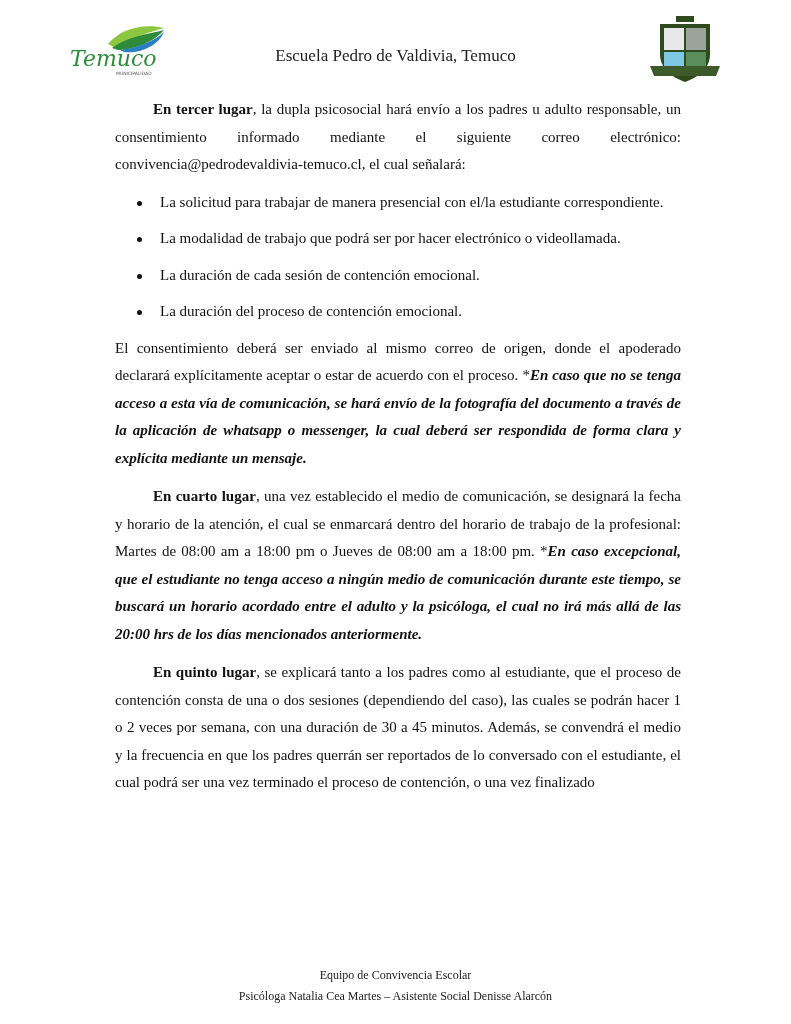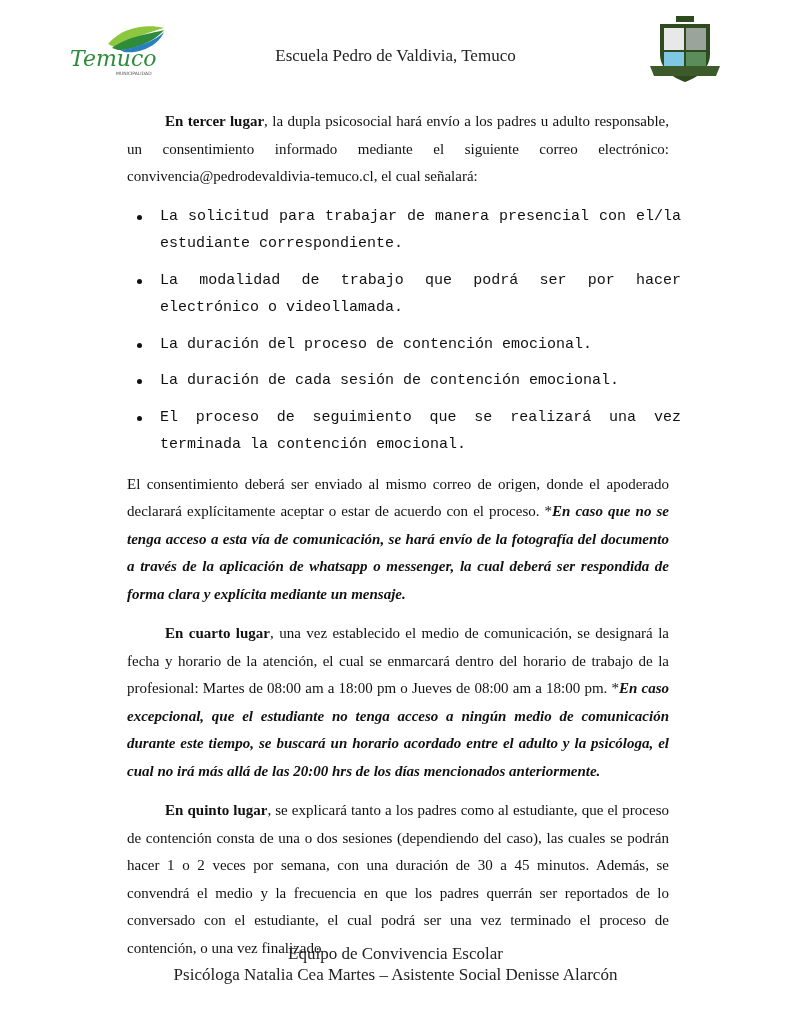--- a/index.html
+++ b/index.html
@@ -3,29 +3,29 @@
 <meta charset="utf-8">
 <style>
   html, body { margin: 0; padding: 0; background: #ffffff; }
   body { width: 791px; height: 1024px; position: relative; overflow: hidden;
          font-family: "Liberation Serif", serif; color: #111; }
   .header-title { position: absolute; top: 46px; left: 0; width: 791px; text-align: center;
                   font-size: 17px; color: #222; }
   .logo-left { position: absolute; left: 68px; top: 22px; width: 100px; height: 56px; }
   .logo-right { position: absolute; left: 650px; top: 14px; width: 70px; height: 74px; }
   .content { position: absolute; left: 115px; top: 96px; width: 566px; font-size: 15px; line-height: 27.5px; text-align: justify; }
-  .p { margin: 12px; }
+  .p { margin: 0; }
   .indent { text-indent: 38px; }
   .gap { margin-top: 11px; }
-  ul { list-style: none; margin: 10px 0 0 0; padding: 0; font-family: Liberation Mono, monospace; }
+  ul { list-style: none; margin: 10px 0 0 0; padding: 0; }
   li { position: relative; padding-left: 45px; margin-bottom: 9px; }
   li .bullet { position: absolute; left: 22px; top: 12px; width: 5px; height: 5px; border-radius: 50%; background: #111; }
   b { font-weight: bold; }
   i { font-style: italic; font-weight: bold; }
-  .footer { position: absolute; top: 943px; left: 0; width: 791px; text-align: center; font-size: 17px; line-height: 21px; color: #222; }
+  .footer { position: absolute; top: 965px; left: 0; width: 791px; text-align: center; font-size: 12px; line-height: 21px; color: #222; }
 </style>
 </head>
 <body>
 
 <div class="logo-left">
   <svg width="100" height="56" viewBox="0 0 100 56">
     <path d="M40 22 C55 4, 80 2, 96 6 C82 10, 62 16, 48 26 Z" fill="#8dc63f"></path>
     <path d="M44 26 C60 14, 82 12, 96 8 C86 20, 66 28, 50 28 Z" fill="#2e8b3a"></path>
     <path d="M52 28 C70 26, 88 18, 96 10 C90 24, 72 32, 56 30 Z" fill="#2a7fc1"></path>
     <text x="2" y="44" font-family="DejaVu Serif, serif" font-style="italic" font-size="22" fill="#2e8b3a">Temuco</text>
@@ -47,23 +47,22 @@
   </svg>
 </div>
 
 <div class="content">
   <p class="p indent">
     <b>En tercer lugar</b><span>, la dupla psicosocial hará envío a los padres u adulto responsable, un consentimiento informado mediante el siguiente correo electrónico: convivencia@pedrodevaldivia-temuco.cl, el cual señalará:</span>
   </p>
   <ul>
     <li><span class="bullet"></span><span>La solicitud para trabajar de manera presencial con el/la estudiante correspondiente.</span></li>
     <li><span class="bullet"></span><span>La modalidad de trabajo que podrá ser por hacer electrónico o videollamada.</span></li>
+    <li><span class="bullet"></span><span>La duración de cada sesión de contención emocional.</span></li>
     <li><span class="bullet"></span><span>La duración del proceso de contención emocional.</span></li>
-    <li><span class="bullet"></span><span>La duración de cada sesión de contención emocional.</span></li>
-    <li><span class="bullet"></span><span>El proceso de seguimiento que se realizará una vez terminada la contención emocional.</span></li>
   </ul>
   <p class="p">
     <span>El consentimiento deberá ser enviado al mismo correo de origen, donde el apoderado declarará explícitamente aceptar o estar de acuerdo con el proceso. *</span><i>En caso que no se tenga acceso a esta vía de comunicación, se hará envío de la fotografía del documento a través de la aplicación de whatsapp o messenger, la cual deberá ser respondida de forma clara y explícita mediante un mensaje.</i>
   </p>
   <p class="p indent gap">
     <b>En cuarto lugar</b><span>, una vez establecido el medio de comunicación, se designará la fecha y horario de la atención, el cual se enmarcará dentro del horario de trabajo de la profesional: Martes de 08:00 am a 18:00 pm o Jueves de 08:00 am a 18:00 pm. *</span><i>En caso excepcional, que el estudiante no tenga acceso a ningún medio de comunicación durante este tiempo, se buscará un horario acordado entre el adulto y la psicóloga, el cual no irá más allá de las 20:00 hrs de los días mencionados anteriormente.</i>
   </p>
   <p class="p indent gap">
     <b>En quinto lugar</b><span>, se explicará tanto a los padres como al estudiante, que el proceso de contención consta de una o dos sesiones (dependiendo del caso), las cuales se podrán hacer 1 o 2 veces por semana, con una duración de 30 a 45 minutos. Además, se convendrá el medio y la frecuencia en que los padres querrán ser reportados de lo conversado con el estudiante, el cual podrá ser una vez terminado el proceso de contención, o una vez finalizado</span>
   </p>

